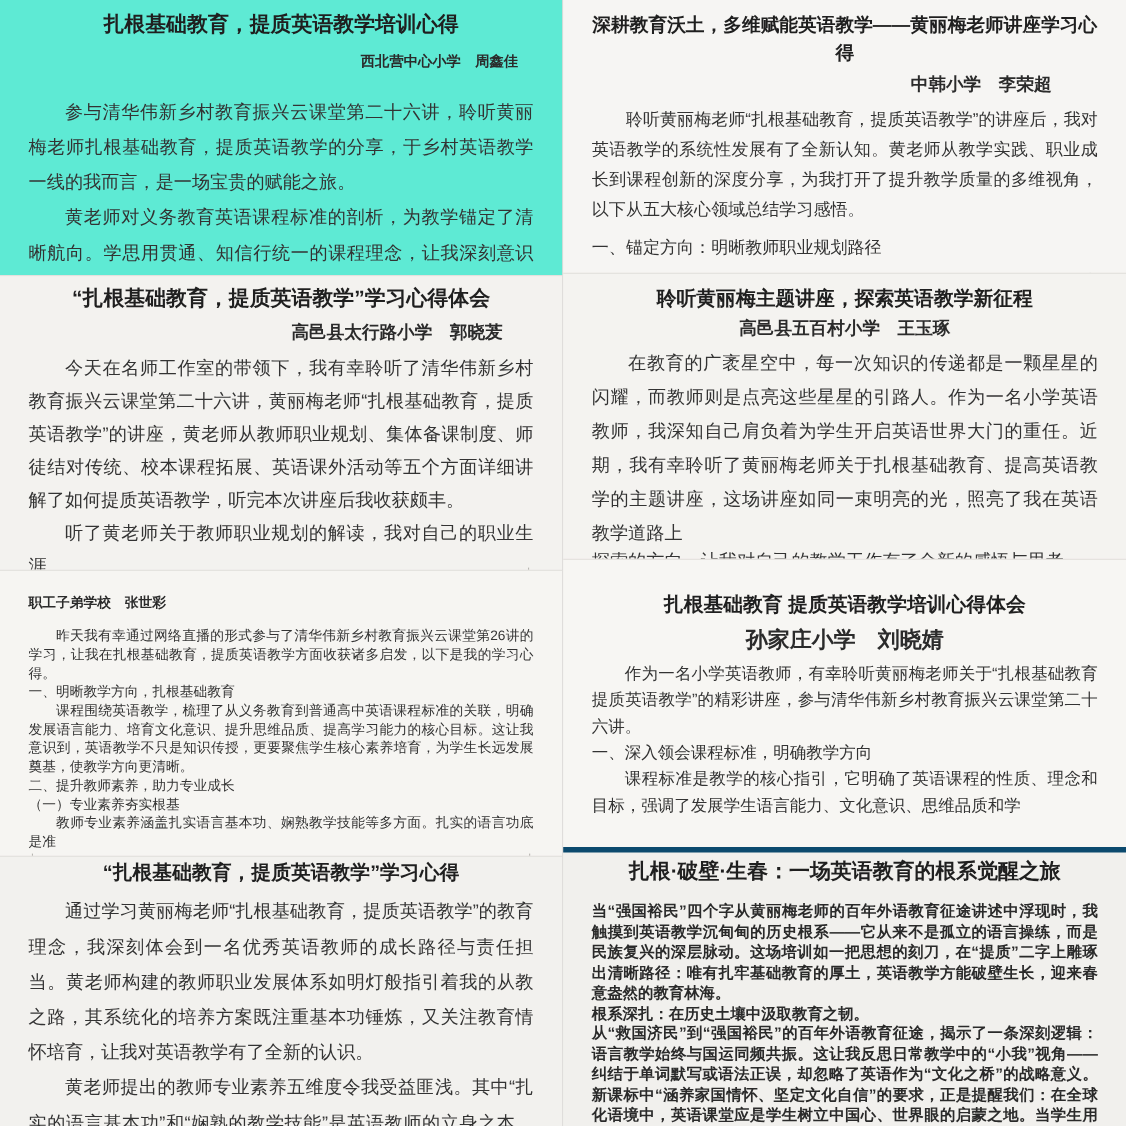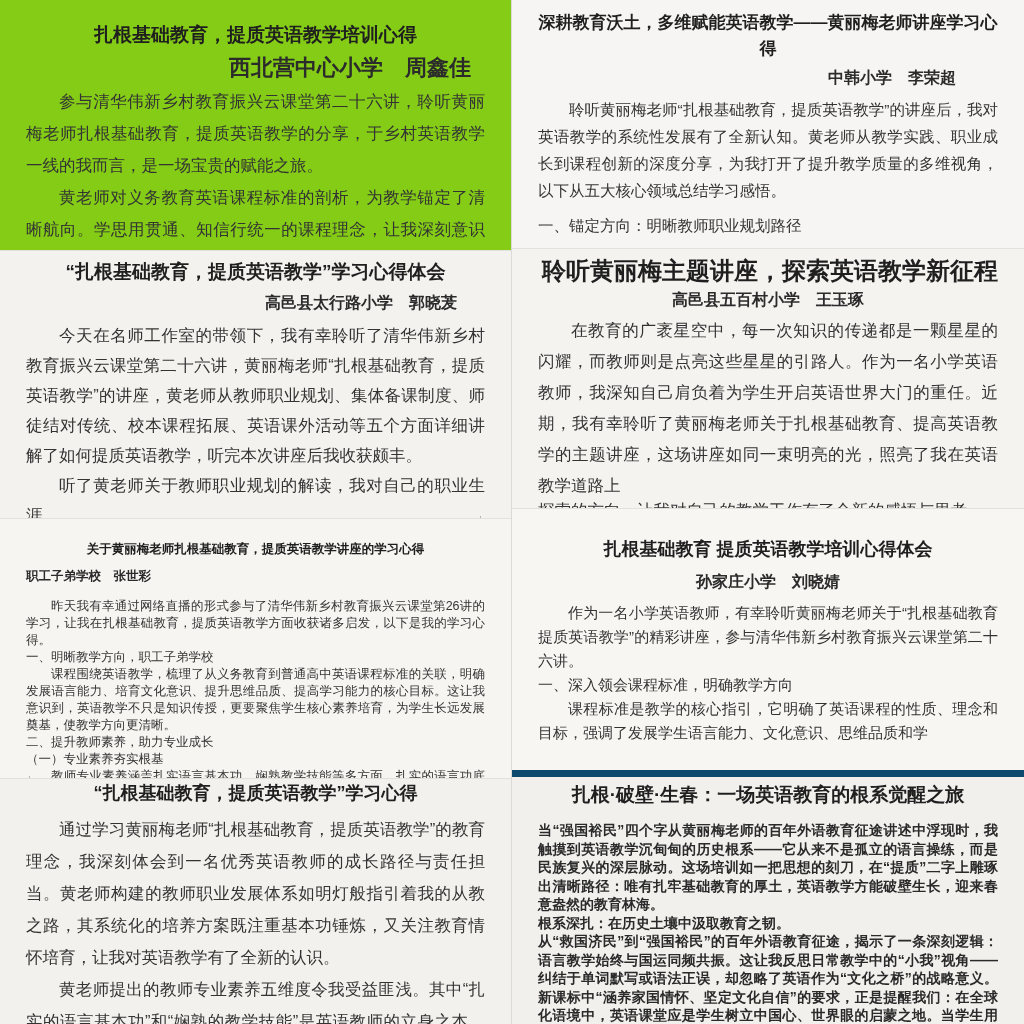--- a/index.html
+++ b/index.html
@@ -22,48 +22,48 @@
     text-indent:0;
   }
   .sec .byline{font-weight:600;color:#2b2b2b;}
   .para{text-indent:2em;}
   .para.flush{text-indent:0;}
   .para.heading{text-indent:0;margin:8px 0 4px 0;}
   .para.cut-bottom{height:0.62em;overflow:hidden;text-indent:0;}
   .para.cut-bottom .cut-inner{line-height:1.12;}
 
   
-  #sec0{height:250px;background:#84cc16;font-size:16.5px;line-height:32px;padding-top:20px;}
+  #sec0{height:250px;background:#5eead4;font-size:16.5px;line-height:32px;padding-top:8px;}
   #sec0 .title{font-size:19px;line-height:30px;margin-bottom:5px;}
-  #sec0 .byline{text-align:right;padding-right:14px;line-height:26px;margin-bottom:4px;font-size:22px;}
+  #sec0 .byline{text-align:right;padding-right:14px;line-height:26px;margin-bottom:17px;font-size:13px;}
 
   #sec1{height:268px;background:#f3f2ef;font-size:16.5px;line-height:30px;padding-top:6px;border-top:1px solid #e3e1dd;}
   #sec1 .title{font-size:19px;line-height:30px;margin-bottom:3px;}
   #sec1 .byline{text-align:right;padding-right:28px;line-height:26px;margin-bottom:4px;font-size:16px;}
 
   #sec2{height:260px;background:#f6f5f2;font-size:12.5px;line-height:17px;padding-top:22px;border-top:1px solid #e3e1dd;}
   #sec2 .title{font-size:12.5px;line-height:16px;margin-bottom:12px;font-weight:600;}
   #sec2 .byline{text-align:left;padding-right:55px;line-height:15px;margin-bottom:14px;font-size:12.5px;}
 
   #sec3{height:246px;background:#f2f1ee;font-size:16.5px;line-height:32px;border-top:1px solid #e3e1dd;}
   #sec3 .title{font-size:18px;line-height:28px;margin-bottom:6px;}
 
   #sec4{height:248px;background:#f6f5f3;font-size:15.5px;line-height:27px;padding-top:10px;}
   #sec4 .title{font-size:17px;line-height:26px;margin-bottom:4px;}
   #sec4 .byline{text-align:right;padding-right:42px;line-height:24px;margin-bottom:6px;font-size:16px;}
 
   #sec5{height:260px;background:#f4f3f0;font-size:16.5px;line-height:31px;padding-top:8px;border-top:1px solid #e3e1dd;}
-  #sec5 .title{font-size:24px;line-height:28px;margin-bottom:2px;text-align:right;}
+  #sec5 .title{font-size:18px;line-height:28px;margin-bottom:2px;}
   #sec5 .byline{text-align:center;line-height:26px;margin-bottom:2px;font-size:16px;}
 
   #sec6{height:262px;background:#f7f6f3;font-size:15px;line-height:24px;padding-top:28px;border-top:1px solid #e3e1dd;}
   #sec6 .title{font-size:18px;line-height:24px;margin-bottom:10px;}
-  #sec6 .byline{text-align:center;line-height:22px;margin-bottom:8px;font-size:16px;}
+  #sec6 .byline{text-align:center;line-height:22px;margin-bottom:8px;font-size:20px;}
 
-  #sec7{height:254px;background:#f1f0ed;font-size:14px;line-height:18.5px;padding-top:4px;border-top:7px solid #0c4a6e;color:#2a2a2a;font-weight:600;}
+  #sec7{height:254px;background:#f1f0ed;font-size:14px;line-height:18.5px;padding-top:4px;border-top:5px solid #0c4a6e;color:#2a2a2a;font-weight:600;}
   #sec7 .title{font-size:19px;line-height:28px;margin-bottom:12px;font-weight:bold;}
 
   
   .mark{position:absolute;width:11px;height:9px;}
   .mark.l-top{border-left:1.5px solid #b8b6b2;border-top:1.5px solid #b8b6b2;}
   .mark.r-top{border-right:1.5px solid #b8b6b2;border-top:1.5px solid #b8b6b2;}
   .mark.l-bot{border-right:1.5px solid #b8b6b2;border-bottom:1.5px solid #b8b6b2;}
   .mark.r-bot{border-left:1.5px solid #b8b6b2;border-bottom:1.5px solid #b8b6b2;}
 </style>
 </head>
@@ -90,25 +90,24 @@
       <div class="paras">
           <div class="para indent">今天在名师工作室的带领下，我有幸聆听了清华伟新乡村教育振兴云课堂第二十六讲，黄丽梅老师“扎根基础教育，提质英语教学”的讲座，黄老师从教师职业规划、集体备课制度、师徒结对传统、校本课程拓展、英语课外活动等五个方面详细讲解了如何提质英语教学，听完本次讲座后我收获颇丰。</div>
           <div class="para indent">听了黄老师关于教师职业规划的解读，我对自己的职业生涯</div>
         </div>
     </div>
 
     <div class="mark l-bot" style="left:20px;top:516px;"></div>
     <div class="mark r-bot" style="left:480px;top:516px;"></div>
 
     <div class="sec" id="sec2">
-      <div class="title">关于黄丽梅老师扎根基础教育，提质英语教学讲座的学习心得</div>
       <div class="byline">职工子弟学校　张世彩</div>
       <div class="paras">
           <div class="para indent">昨天我有幸通过网络直播的形式参与了清华伟新乡村教育振兴云课堂第26讲的学习，让我在扎根基础教育，提质英语教学方面收获诸多启发，以下是我的学习心得。</div>
-          <div class="para flush">一、明晰教学方向，职工子弟学校</div>
+          <div class="para flush">一、明晰教学方向，扎根基础教育</div>
           <div class="para indent">课程围绕英语教学，梳理了从义务教育到普通高中英语课程标准的关联，明确发展语言能力、培育文化意识、提升思维品质、提高学习能力的核心目标。这让我意识到，英语教学不只是知识传授，更要聚焦学生核心素养培育，为学生长远发展奠基，使教学方向更清晰。</div>
           <div class="para flush">二、提升教师素养，助力专业成长</div>
           <div class="para flush">（一）专业素养夯实根基</div>
           <div class="para indent">教师专业素养涵盖扎实语言基本功、娴熟教学技能等多方面。扎实的语言功底是准</div>
         </div>
     </div>
 
     <div class="mark l-bot" style="left:18px;top:776px;"></div>
     <div class="mark r-bot" style="left:481px;top:776px;"></div>
 

